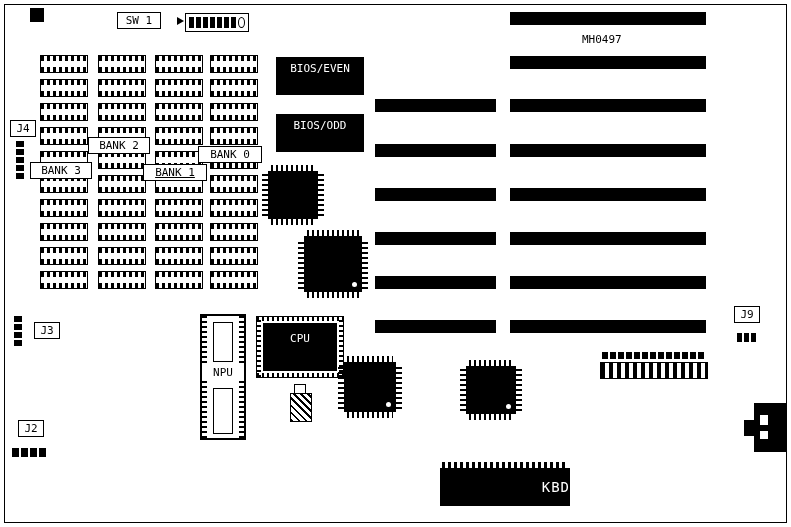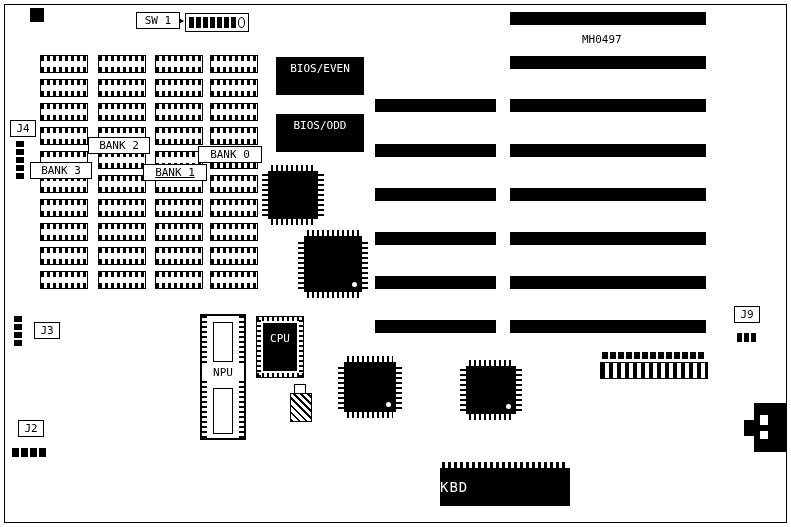--- a/index.html
+++ b/index.html
@@ -53,21 +53,21 @@
   .qfp .pins-t,.qfp .pins-b { position:absolute; left:9px; right:9px; height:6px;
     background:repeating-linear-gradient(90deg,#000 0 2px,transparent 2px 5px); }
   .qfp .pins-t { top:0; } .qfp .pins-b { bottom:0; }
   .qfp .pins-l,.qfp .pins-r { position:absolute; top:9px; bottom:9px; width:6px;
     background:repeating-linear-gradient(0deg,#000 0 2px,transparent 2px 5px); }
   .qfp .pins-l { left:0; } .qfp .pins-r { right:0; }
   .qfp .die { position:absolute; left:6px; top:6px; right:6px; bottom:6px; background:#000; }
   .qfp .dot { position:absolute; right:11px; bottom:11px; width:5px; height:5px; background:#fff; border-radius:50%; z-index:2; }
 
   
-  .cpu-socket { position:absolute; left:256px; top:316px; width:48px; height:62px; border:1px solid #000;
+  .cpu-socket { position:absolute; left:256px; top:316px; width:88px; height:62px; border:1px solid #000;
     background-image:
       repeating-linear-gradient(90deg,#000 0 2px,transparent 2px 5px),
       repeating-linear-gradient(90deg,#000 0 2px,transparent 2px 5px),
       repeating-linear-gradient(0deg,#000 0 2px,transparent 2px 5px),
       repeating-linear-gradient(0deg,#000 0 2px,transparent 2px 5px);
     background-size:100% 4px,100% 4px,4px 100%,4px 100%;
     background-position:0 0,0 100%,0 0,100% 0;
     background-repeat:no-repeat,no-repeat,no-repeat,no-repeat;
     padding-left:37px;
   }
@@ -95,33 +95,33 @@
   
   .header-pins { position:absolute; left:602px; top:352px; display:flex; gap:2px; }
   .header-pins .pin { width:6px; height:7px; }
   .header-bar { position:absolute; left:600px; top:362px; width:108px; height:17px; border:1px solid #000;
     background:repeating-linear-gradient(90deg,#000 0 4px,#fff 4px 8px); }
 
   
   .kbd-pins { position:absolute; left:442px; top:462px; width:126px; height:6px;
     background:repeating-linear-gradient(90deg,#000 0 3px,transparent 3px 6px); }
   .kbd-box { position:absolute; left:440px; top:468px; width:130px; height:38px; background:#000; color:#fff;
-    display:flex; align-items:center; justify-content:flex-start; font-size:14px; letter-spacing:1px; }
+    display:flex; align-items:center; justify-content:flex-end; font-size:14px; letter-spacing:1px; }
   .din-notch { position:absolute; left:744px; top:420px; width:10px; height:16px; background:#000; }
   .din-main { position:absolute; left:754px; top:403px; width:33px; height:49px; background:#000; }
   .din-hole { position:absolute; left:6px; width:8px; height:10px; background:#fff; }
 </style>
 </head>
 <body>
 
 <div class="board">
   <div class="outline"></div>
   <div class="mount" style="left:30px;top:8px;width:14px;height:14px;"></div>
 
-  <div class="label-box" style="left:136px;top:12px;width:44px;">SW 1</div>
+  <div class="label-box" style="left:117px;top:12px;width:44px;">SW 1</div>
   <div class="sw1-arrow"></div>
   <div class="dip-switch">
       <div class="dip-seg"></div>
       <div class="dip-seg"></div>
       <div class="dip-seg"></div>
       <div class="dip-seg"></div>
       <div class="dip-seg"></div>
       <div class="dip-seg"></div>
       <div class="dip-seg"></div>
       <div class="dip-seg open"></div>

